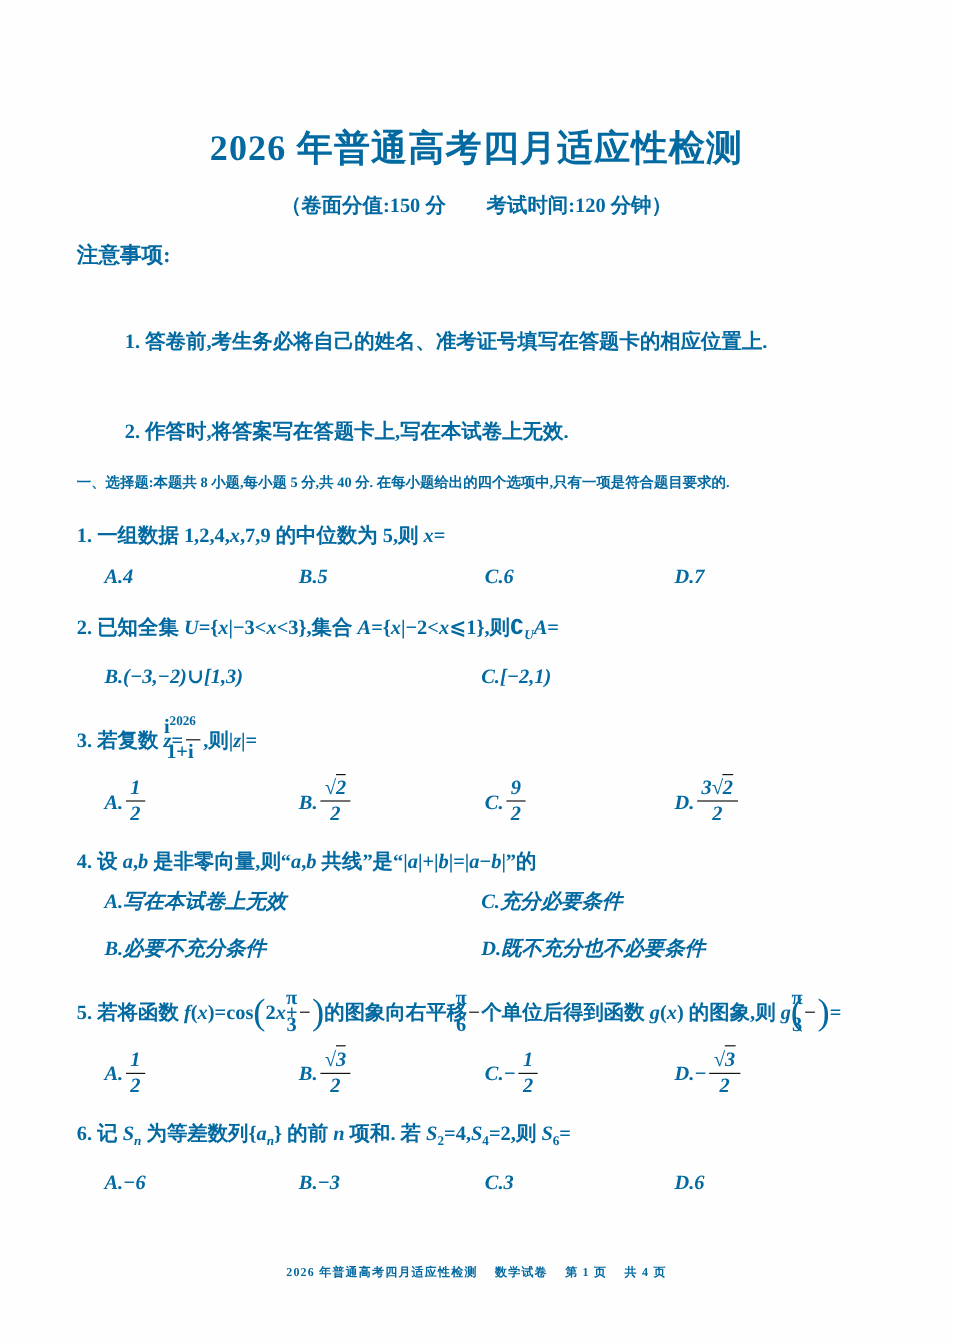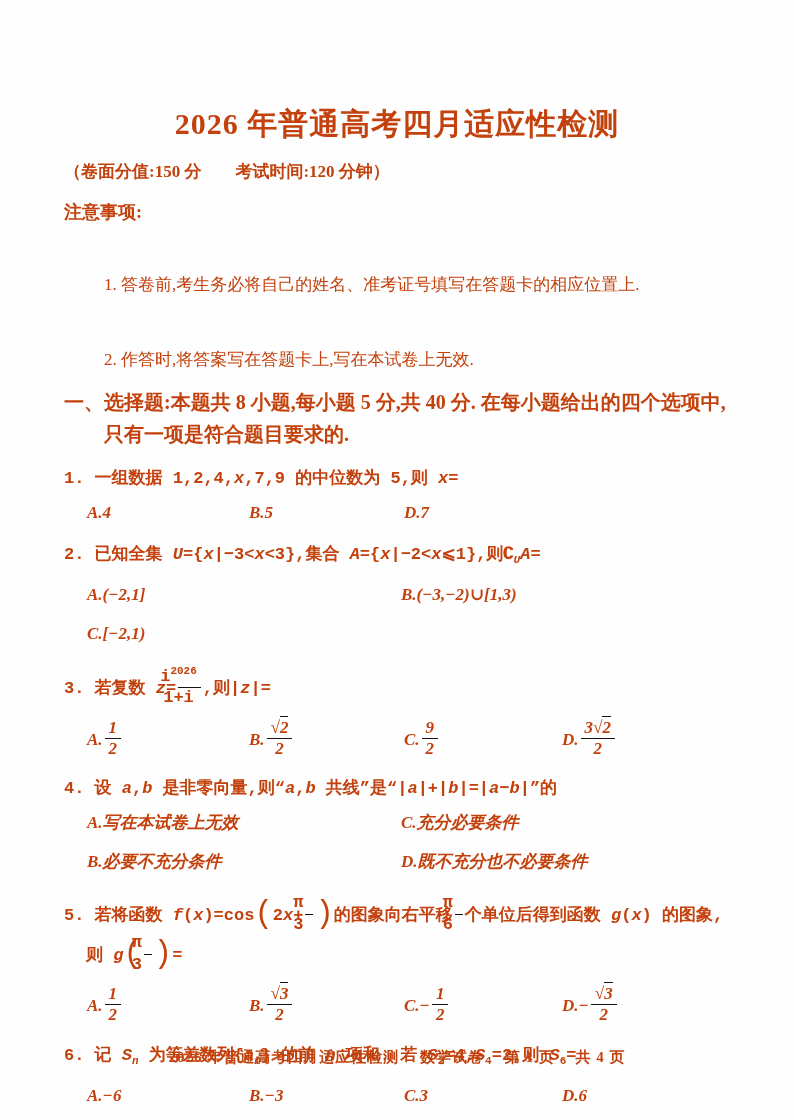--- a/index.html
+++ b/index.html
@@ -2,21 +2,21 @@
 <html><head>
 <meta charset="utf-8">
 <style>
   html, body { margin: 0; padding: 0; background: #ffffff; }
   .page {
     position: relative;
     width: 794px;
     height: 1120px;
     margin: 0 auto;
     background: #fefefe;
-    color: #c2410c;
+    color: #0369a1;
     font-family: "Liberation Serif", "DejaVu Serif", "DejaVu Sans", serif;
     font-size: 17px;
     box-sizing: border-box;
     padding: 104px 64px 0 64px;
     overflow: hidden;
   }
   .exam-title {
     text-align: center;
     font-size: 30px;
     font-weight: bold;
@@ -25,55 +25,54 @@
     margin-bottom: 16px;
   }
   .exam-subject {
     text-align: center;
     font-size: 41px;
     font-weight: bold;
     line-height: 54px;
     margin-bottom: 24px;
   }
   .exam-info {
-    text-align: left;
+    text-align: center;
     font-size: 17px;
     font-weight: bold;
     line-height: 24px;
     margin-bottom: 15px;
   }
   .notice-heading {
     font-weight: bold;
     font-size: 18px;
     line-height: 26px;
     margin-bottom: 4px;
   }
   .notice-item {
     padding-left: 40px;
     line-height: 31px;
-    font-weight: normal;
+    font-weight: bold;
     margin-top: 44px;
   }
   .notice-block { margin-bottom: 11px; }
   .section-heading {
     font-weight: bold;
-    font-size: 20px;
+    font-size: 12px;
     line-height: 32px;
     padding-left: 40px;
     text-indent: -40px;
     margin-bottom: 4px;
   }
   .question { margin: 0; }
   .stem {
     line-height: 25px;
     font-weight: bold;
     padding-left: 22px;
     text-indent: -22px;
     margin-top: 16px;
-    font-family: Liberation Mono, monospace;
   }
   .stem.tall { line-height: normal; padding-top: 5px; padding-bottom: 2px; }
   .opts {
     display: grid;
     align-items: center;
     padding-left: 23px;
     font-weight: bold;
     margin: 9px 0 13px 0;
     font-style: italic;
   }
@@ -105,21 +104,21 @@
     vertical-align: middle;
     position: relative;
     top: -2px;
     line-height: 0;
   }
   .page-footer {
     position: absolute;
     left: 0; right: 0;
     bottom: 53px;
     text-align: center;
-    font-size: 15px;
+    font-size: 10px;
     font-weight: bold;
     letter-spacing: 1px;
   }
 </style>
 </head>
 <body>
 
 <div class="page">
 
   <div class="exam-title">2026 年普通高考四月适应性检测</div>
@@ -131,28 +130,28 @@
     <div class="notice-item">2. 作答时,将答案写在答题卡上,写在本试卷上无效.</div>
   </div>
 
   <div class="section-heading">一、选择题:本题共 8 小题,每小题 5 分,共 40 分. 在每小题给出的四个选项中,只有一项是符合题目要求的.</div>
 
   <div class="question">
     <div class="stem">1. 一组数据 1,2,4,<i>x</i>,7,9 的中位数为 5,则 <i>x</i>=</div>
     <div class="opts four">
       <span class="opt">A.4</span>
       <span class="opt">B.5</span>
+      <span class="opt">C.6</span>
       <span class="opt">D.7</span>
     </div>
   </div>
 
   <div class="question">
     <div class="stem">2. 已知全集 <i>U</i>={<i>x</i>|−3&lt;<i>x</i>&lt;3},集合 <i>A</i>={<i>x</i>|−2&lt;<i>x</i>⩽1},则∁<sub><i>U</i></sub><i>A</i>=</div>
     <div class="opts two">
-      <span class="opt">A.(−2,1]</span>
       <span class="opt">B.(−3,−2)∪[1,3)</span>
       <span class="opt">C.[−2,1)</span>
     </div>
   </div>
 
   <div class="question">
     <div class="stem tall">3. 若复数 <i>z</i>=<span class="frac"><span class="fn">i<sup>2026</sup></span><span class="fd">1+i</span></span>,则|<i>z</i>|=</div>
     <div class="opts four tall">
       <span class="opt">A.<span class="frac"><span class="fn">1</span><span class="fd">2</span></span></span>
       <span class="opt">B.<span class="frac"><span class="fn"><span class="sq">√<span class="sv">2</span></span></span><span class="fd">2</span></span></span>

